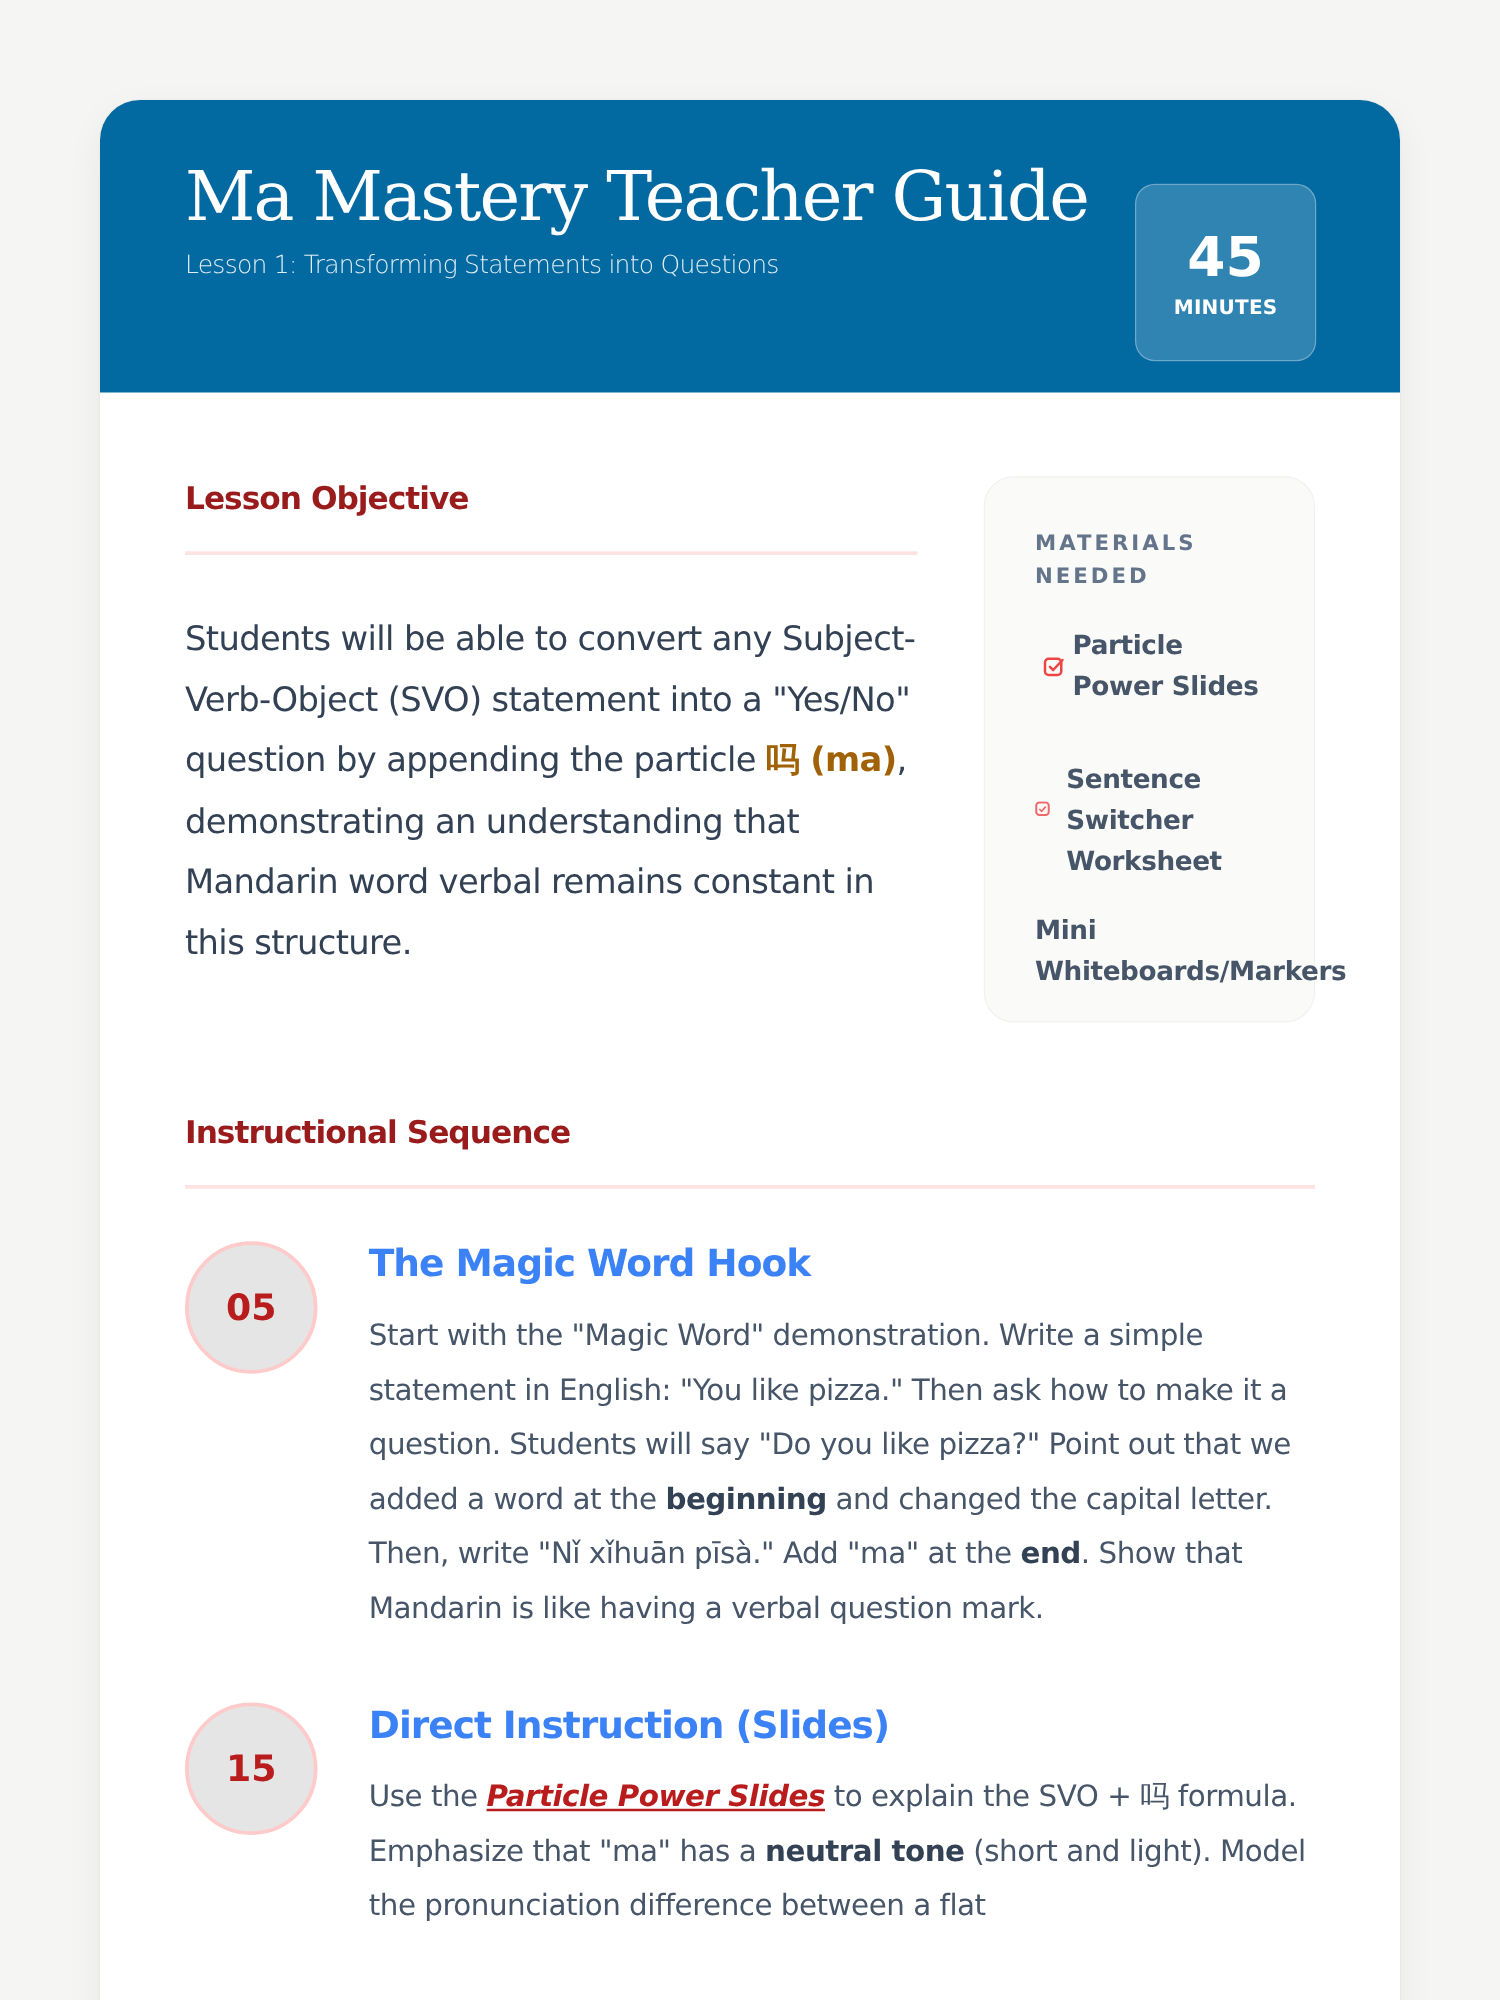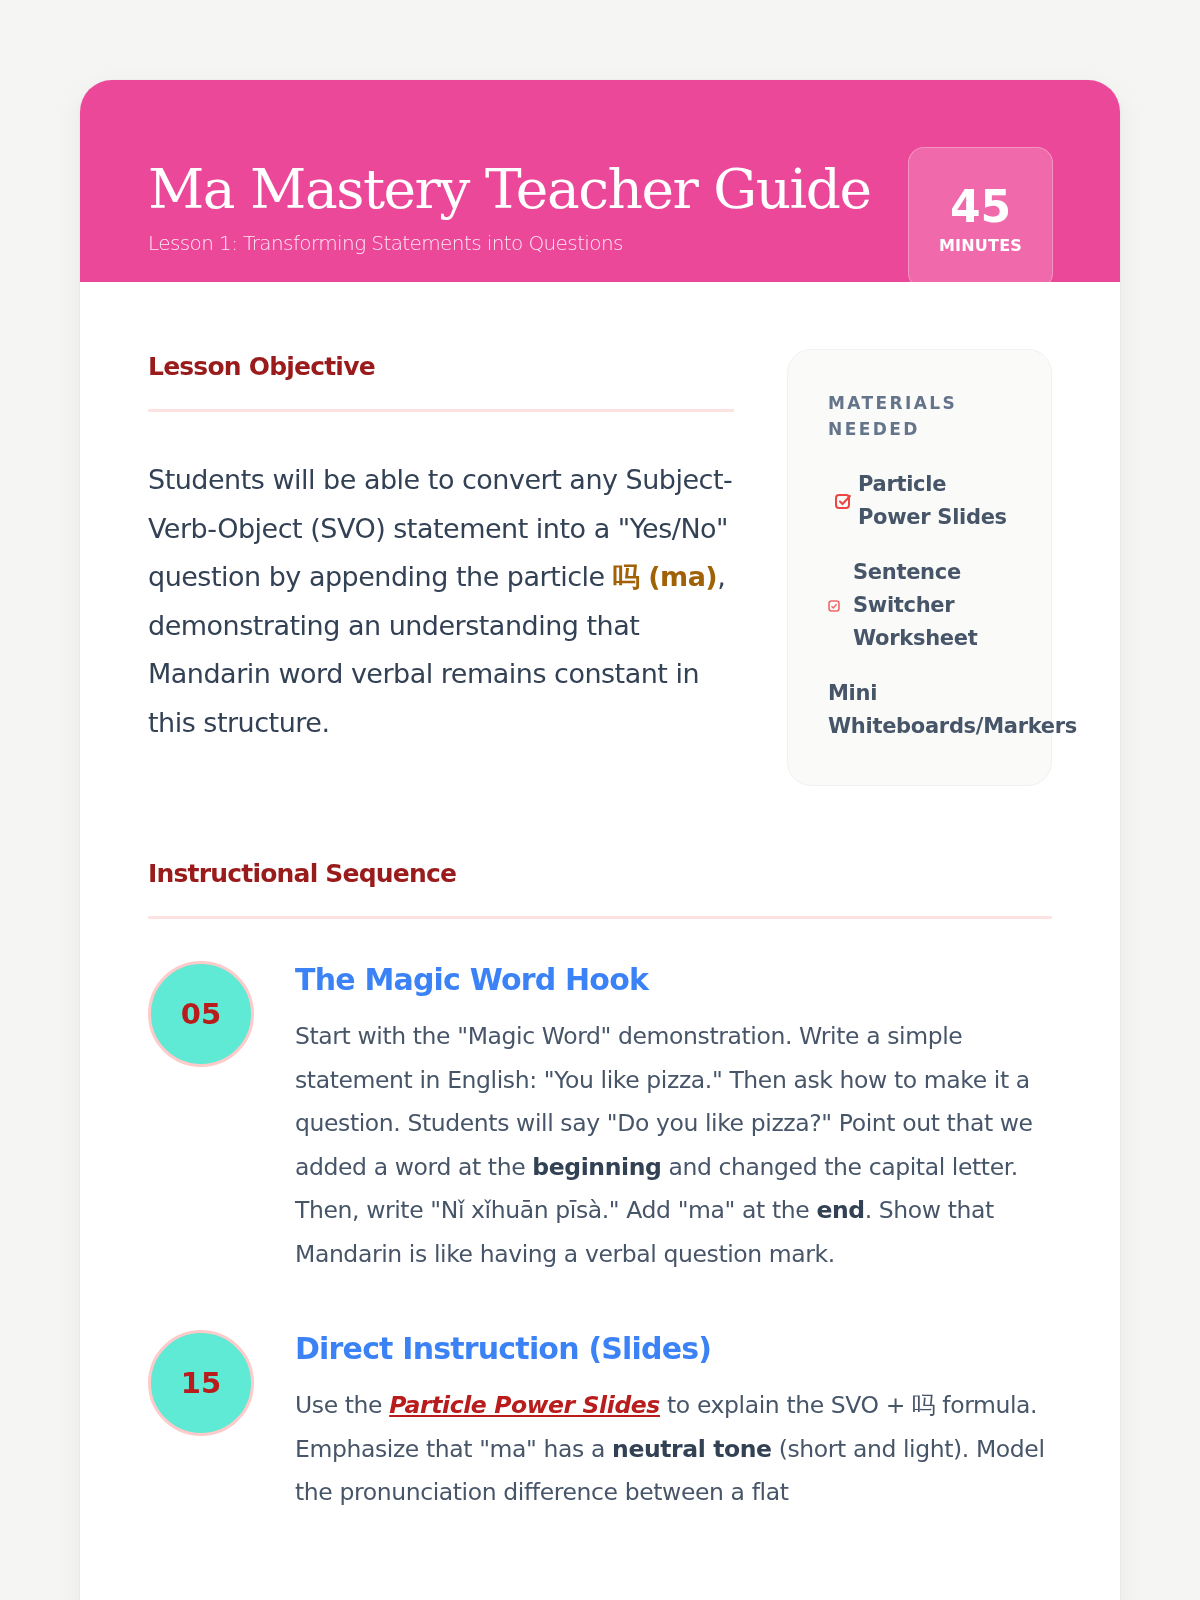--- a/index.html
+++ b/index.html
@@ -17,24 +17,24 @@
       top: 80px;
       width: 1040px;
       height: 1600px;
       background: #ffffff;
       border-radius: 32px 32px 0 0;
       box-shadow: 0 10px 30px rgba(0,0,0,0.06), 0 0 0 1px rgba(0,0,0,0.02);
       overflow: hidden;
     }
     .header {
       position: relative;
-      height: 202px;
-      background: #ec4899;
+      height: 234px;
+      background: #0369a1;
       color: #ffffff;
-      padding: 76px 68px 0 68px;
+      padding: 44px 68px 0 68px;
     }
     .title {
       font-family: "DejaVu Serif", serif;
       font-weight: normal;
       font-size: 55px;
       line-height: 66px;
       letter-spacing: -1.5px;
       color: #ffffff;
       white-space: nowrap;
     }
@@ -164,21 +164,21 @@
       padding-left: 147px;
       margin-bottom: 52px;
     }
     .step-num {
       position: absolute;
       left: 0;
       top: 2px;
       width: 106px;
       height: 106px;
       border-radius: 50%;
-      background: #5eead4;
+      background: #e5e5e5;
       border: 3px solid #fecaca;
       display: flex;
       align-items: center;
       justify-content: center;
       font-family: "DejaVu Sans", sans-serif;
       font-weight: bold;
       font-size: 29px;
       color: #b91c1c;
     }
     .step-title {
@@ -237,21 +237,21 @@
           </span>
           <span class="mat-label" style="width:150px;">Particle Power Slides</span>
         </li>
         <li class="mat-item">
           <span class="mat-icon" style="width:25px;justify-content:flex-start;">
             <svg width="12" height="12" viewBox="0 0 12 12">
                 <rect x="1" y="1" width="10" height="10" rx="2.5" fill="none" stroke="#ef4444" stroke-width="1.6" opacity="0.8"></rect>
                 <path d="M3.5 6.2 L5.3 8 L8.6 4.3" fill="none" stroke="#ef4444" stroke-width="1.4" opacity="0.8"></path>
               </svg>
           </span>
-          <span class="mat-label" style="width:130px;">Sentence Switcher Worksheet</span>
+          <span class="mat-label" style="width:130px;margin-top:19px;">Sentence Switcher Worksheet</span>
         </li>
         <li class="mat-item">
           <span class="mat-icon" style="width:13px;overflow:hidden;"></span>
           <span class="mat-label" style="width:240px;">Mini Whiteboards/Markers</span>
         </li>
       </ul>
     </aside>
 
     <section class="seq">
       <h2 class="section-title">Instructional Sequence</h2>

